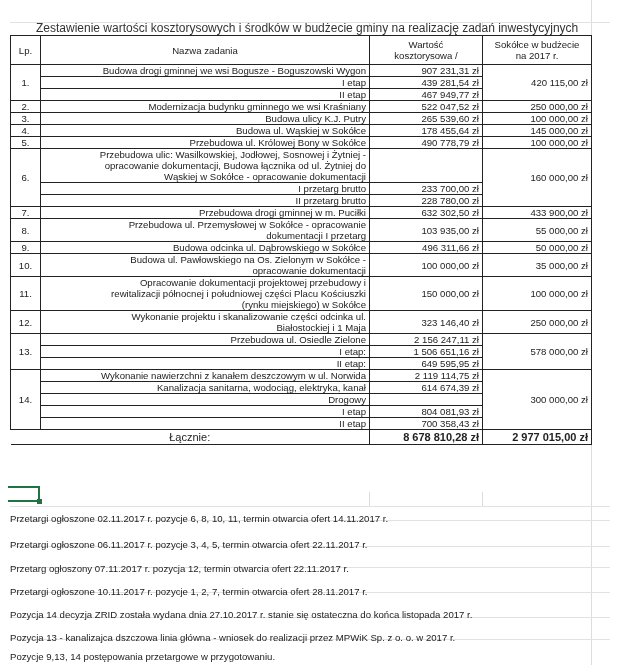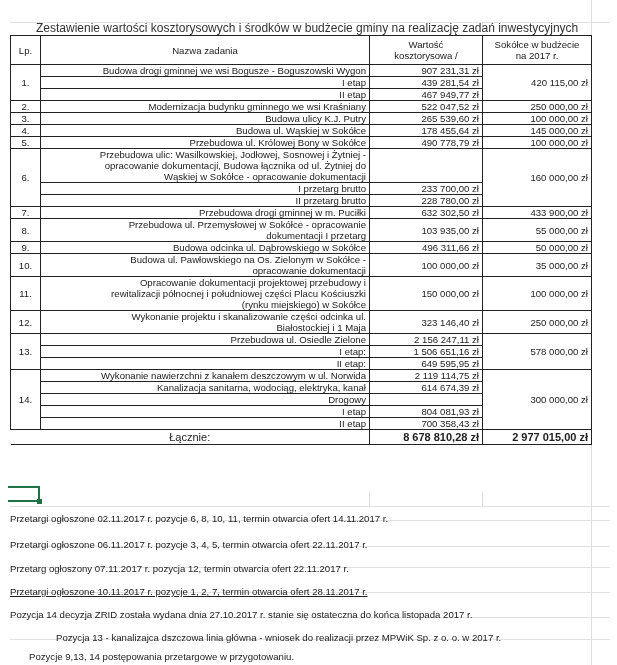--- a/index.html
+++ b/index.html
@@ -198,16 +198,16 @@
     <td class="num">2 977 015,00 zł</td>
   </tr>
 </tbody>
   </table>
 
 <div class="cellsel"></div>
 
 <div class="note" style="top:513px;">Przetargi ogłoszone 02.11.2017 r. pozycje 6, 8, 10, 11, termin otwarcia ofert 14.11.2017 r.</div>
 <div class="note" style="top:539px;">Przetargi ogłoszone 06.11.2017 r. pozycje 3, 4, 5, termin otwarcia ofert 22.11.2017 r.</div>
 <div class="note" style="top:563px;">Przetarg ogłoszony 07.11.2017 r. pozycja 12, termin otwarcia ofert 22.11.2017 r.</div>
-<div class="note" style="top:586px;text-decoration:underline;">Przetargi ogłoszone 10.11.2017 r. pozycje 1, 2, 7, termin otwarcia ofert 28.11.2017 r.</div>
+<div class="note" style="top:586px;">Przetargi ogłoszone 10.11.2017 r. pozycje 1, 2, 7, termin otwarcia ofert 28.11.2017 r.</div>
 <div class="note" style="top:609px;">Pozycja 14 decyzja ZRID została wydana dnia 27.10.2017 r. stanie się ostateczna do końca listopada 2017 r.</div>
-<div class="note" style="top:632px;margin-left:46px;">Pozycja 13 - kanalizajca dszczowa linia główna - wniosek do realizacji przez MPWiK Sp. z o. o. w 2017 r.</div>
-<div class="note" style="top:651px;margin-left:19px;">Pozycje 9,13, 14 postępowania przetargowe w przygotowaniu.</div>
+<div class="note" style="top:632px;">Pozycja 13 - kanalizajca dszczowa linia główna - wniosek do realizacji przez MPWiK Sp. z o. o. w 2017 r.</div>
+<div class="note" style="top:651px;">Pozycje 9,13, 14 postępowania przetargowe w przygotowaniu.</div>
 
 </body></html>

